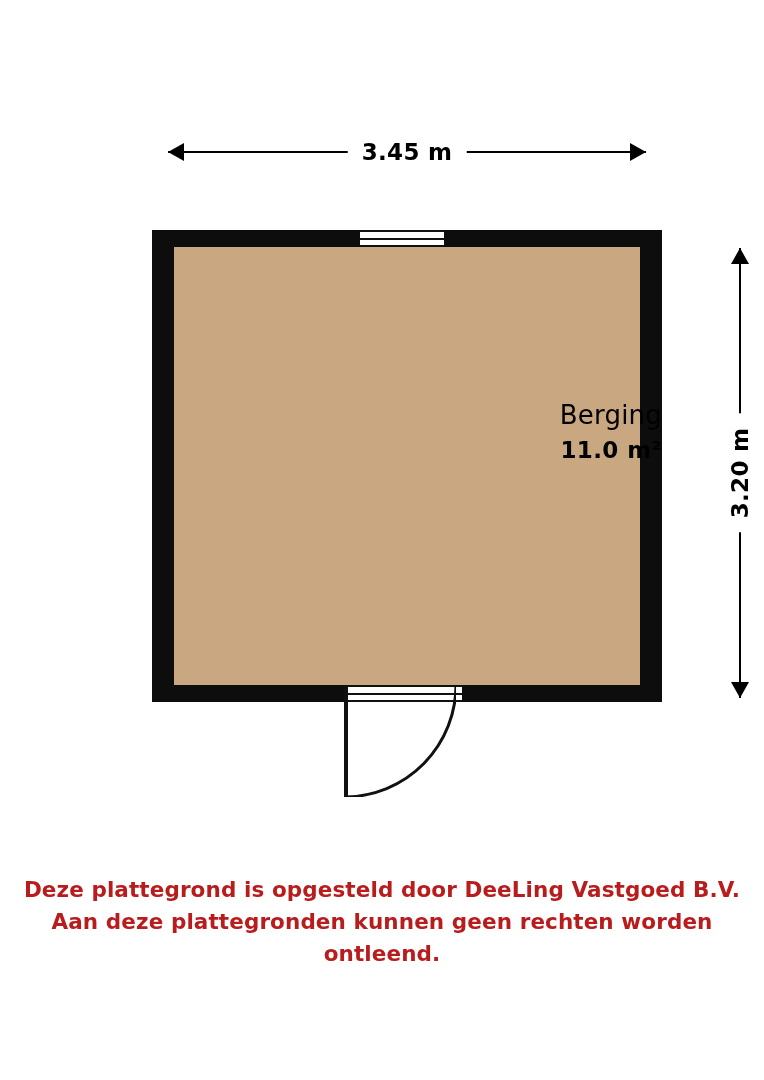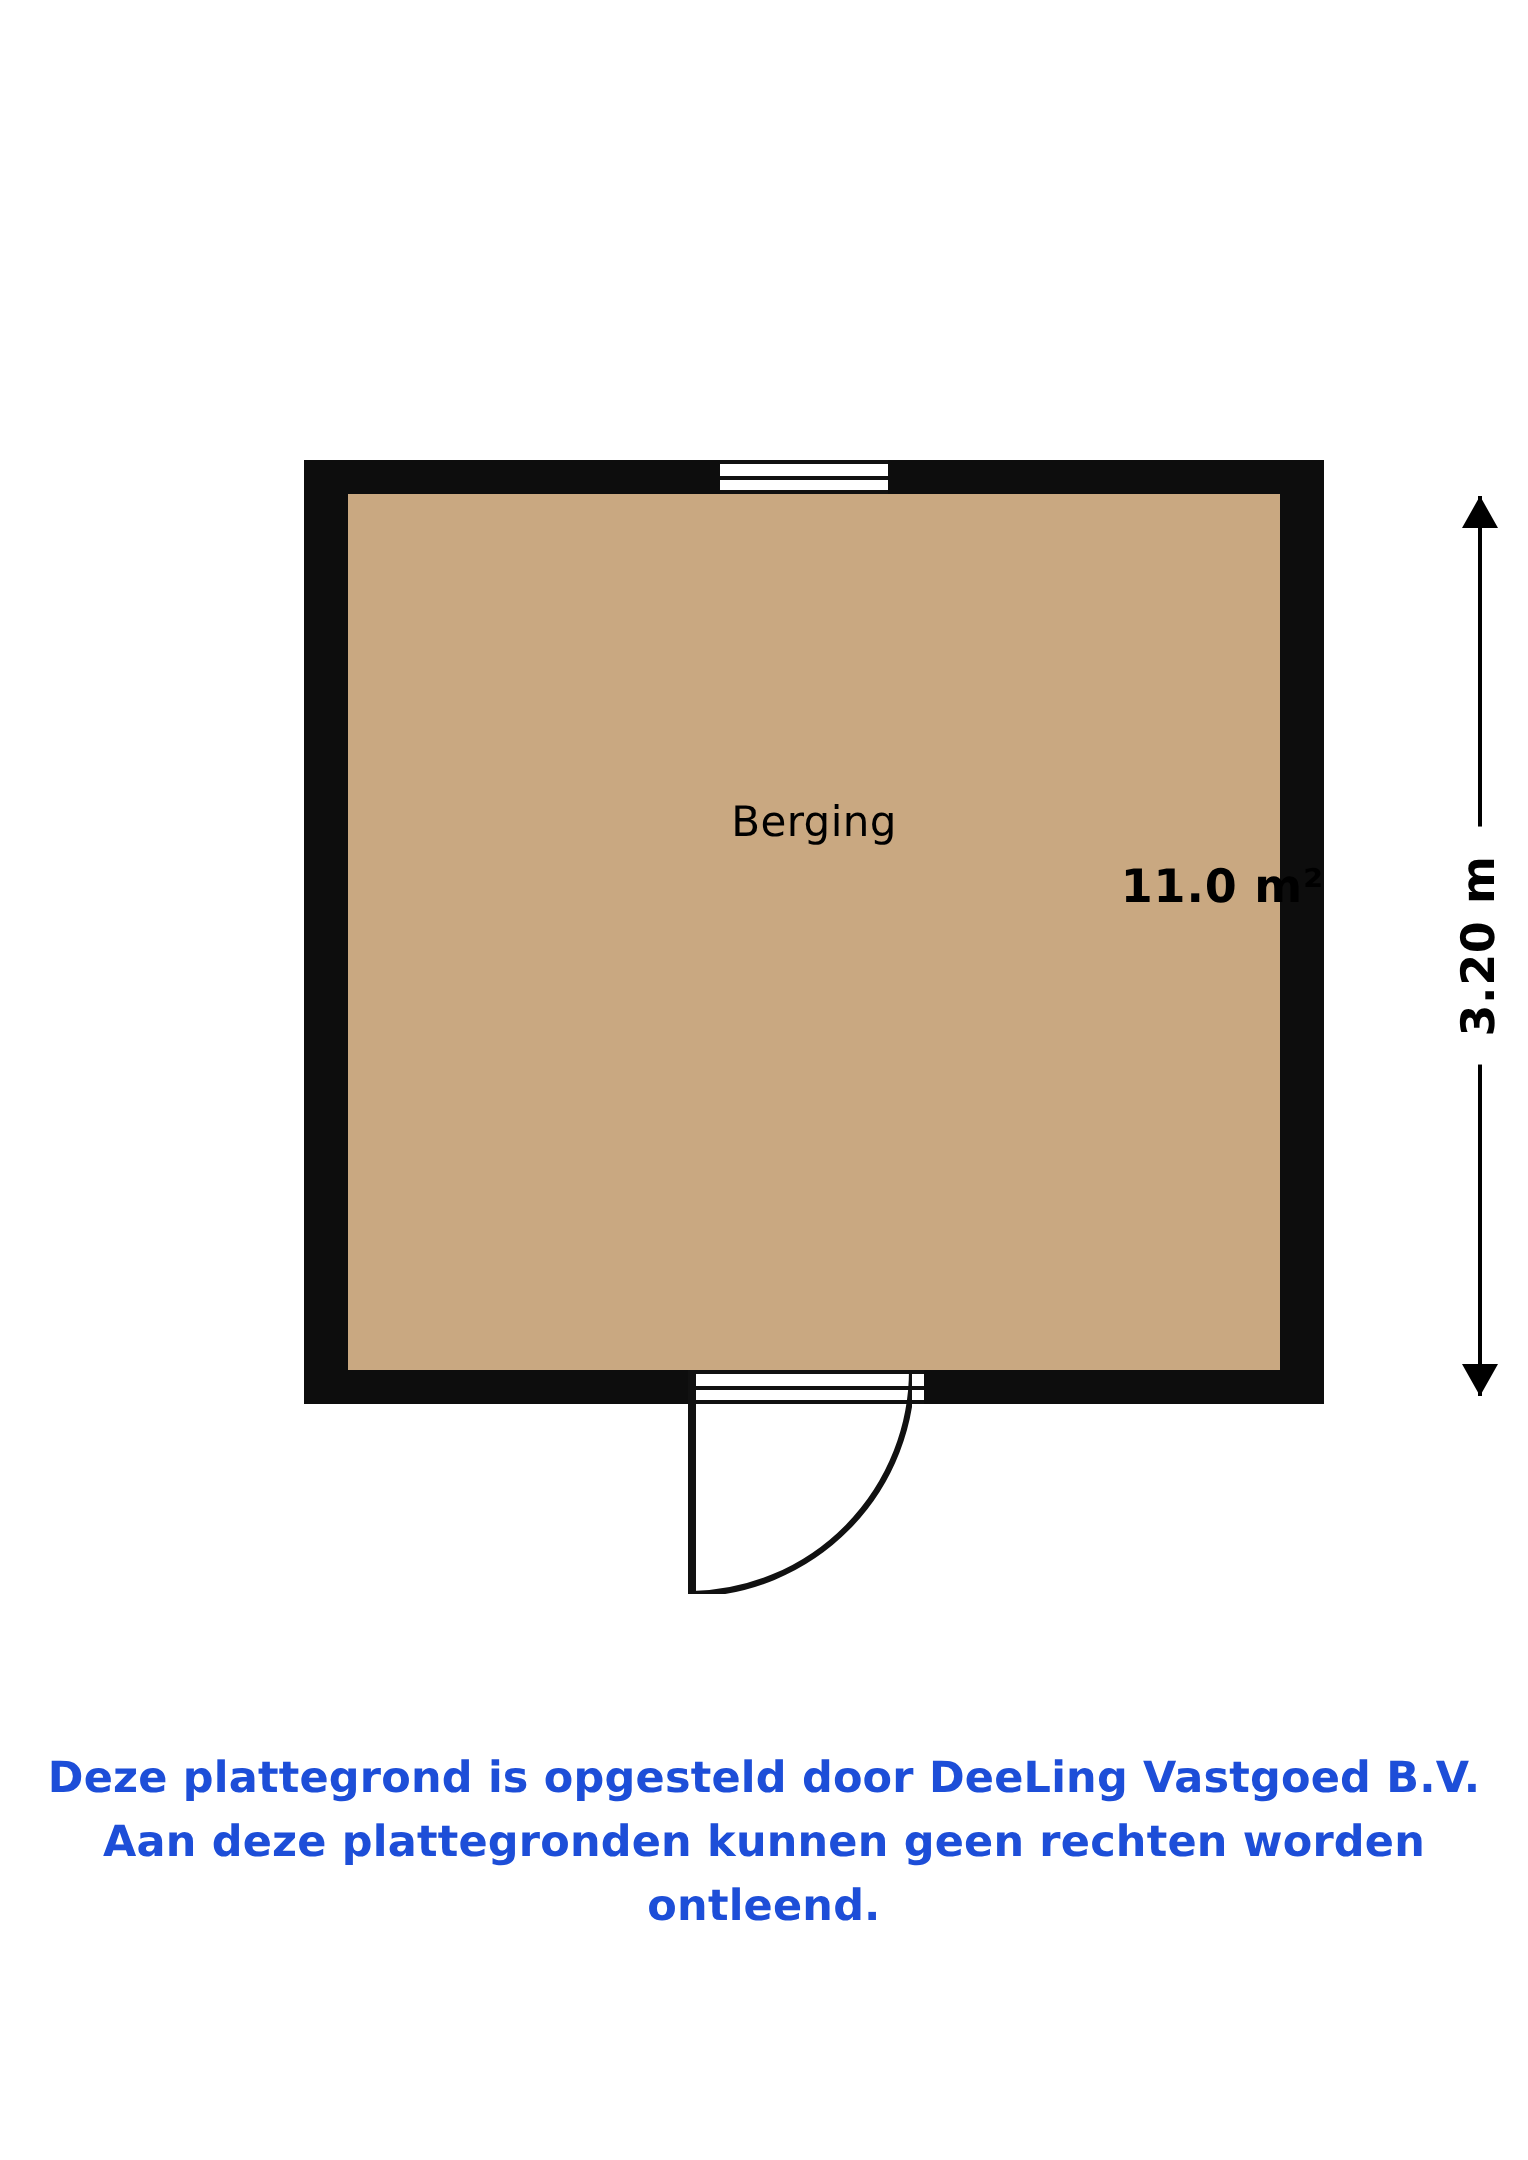--- a/index.html
+++ b/index.html
@@ -194,23 +194,24 @@
   
   .room-label {
     position: absolute;
     left: 152px;
     top: 398px;
     width: 510px;
     text-align: center;
     line-height: 1.32;
   }
   .room-label .name {
-    font-size: 21px;
+    font-size: 26px;
     font-weight: 400;
     letter-spacing: .2px;
+    text-align: right;
   }
   .room-label .area {
     font-size: 23px;
     font-weight: 700;
     letter-spacing: .4px;
     margin-top: 3px;
     text-align: right;
   }
   .room-label .height {
     font-size: 21px;
@@ -223,28 +224,34 @@
   .footer {
     position: absolute;
     left: 0;
     right: 0;
     top: 874px;
     text-align: center;
     font-size: 21.5px;
     font-weight: 700;
     line-height: 1.48;
     letter-spacing: .1px;
-    color: #1d4ed8;
+    color: #b91c1c;
   }
 </style>
 </head>
 <body>
 
 <div class="stage">
 
+  <div class="dim-top">
+    <div class="line"></div>
+    <div class="arrow-l"></div>
+    <div class="arrow-r"></div>
+    <div class="label">3.45 m</div>
+  </div>
 
   <div class="dim-right">
     <div class="line"></div>
     <div class="arrow-t"></div>
     <div class="arrow-b"></div>
     <div class="label">3.20 m</div>
   </div>
 
   <div class="plan">
     <div class="wall"></div>

